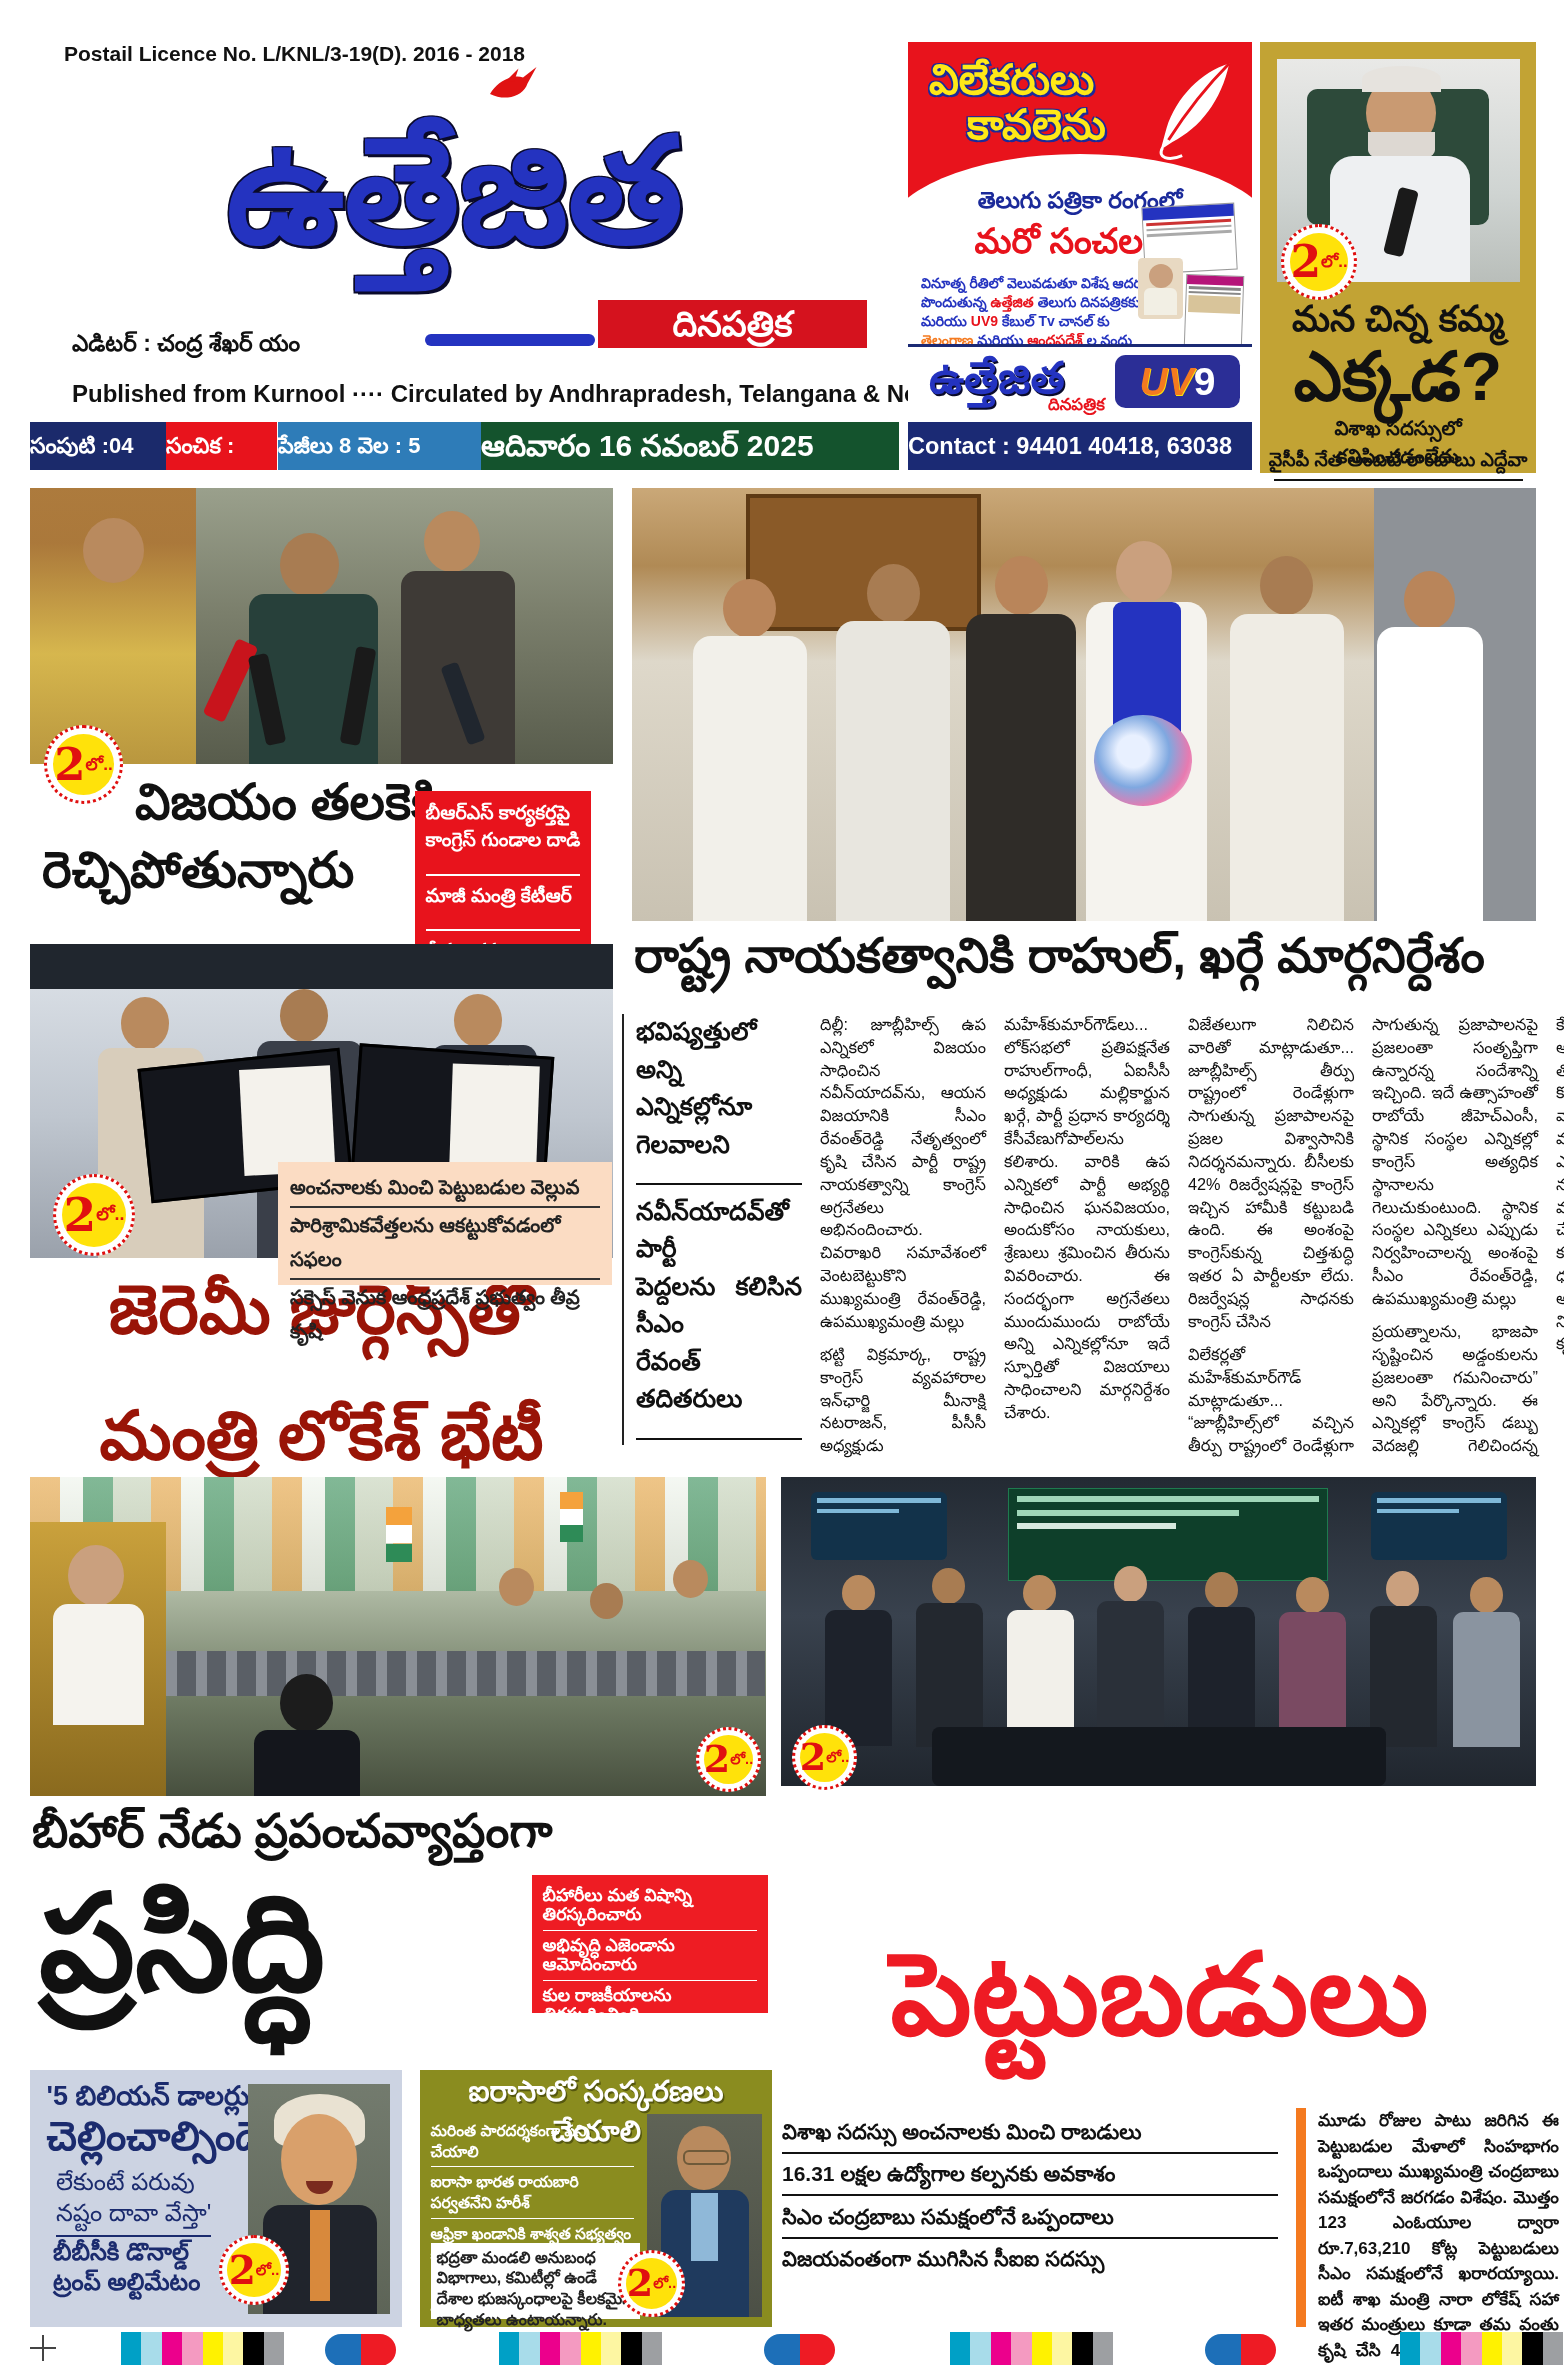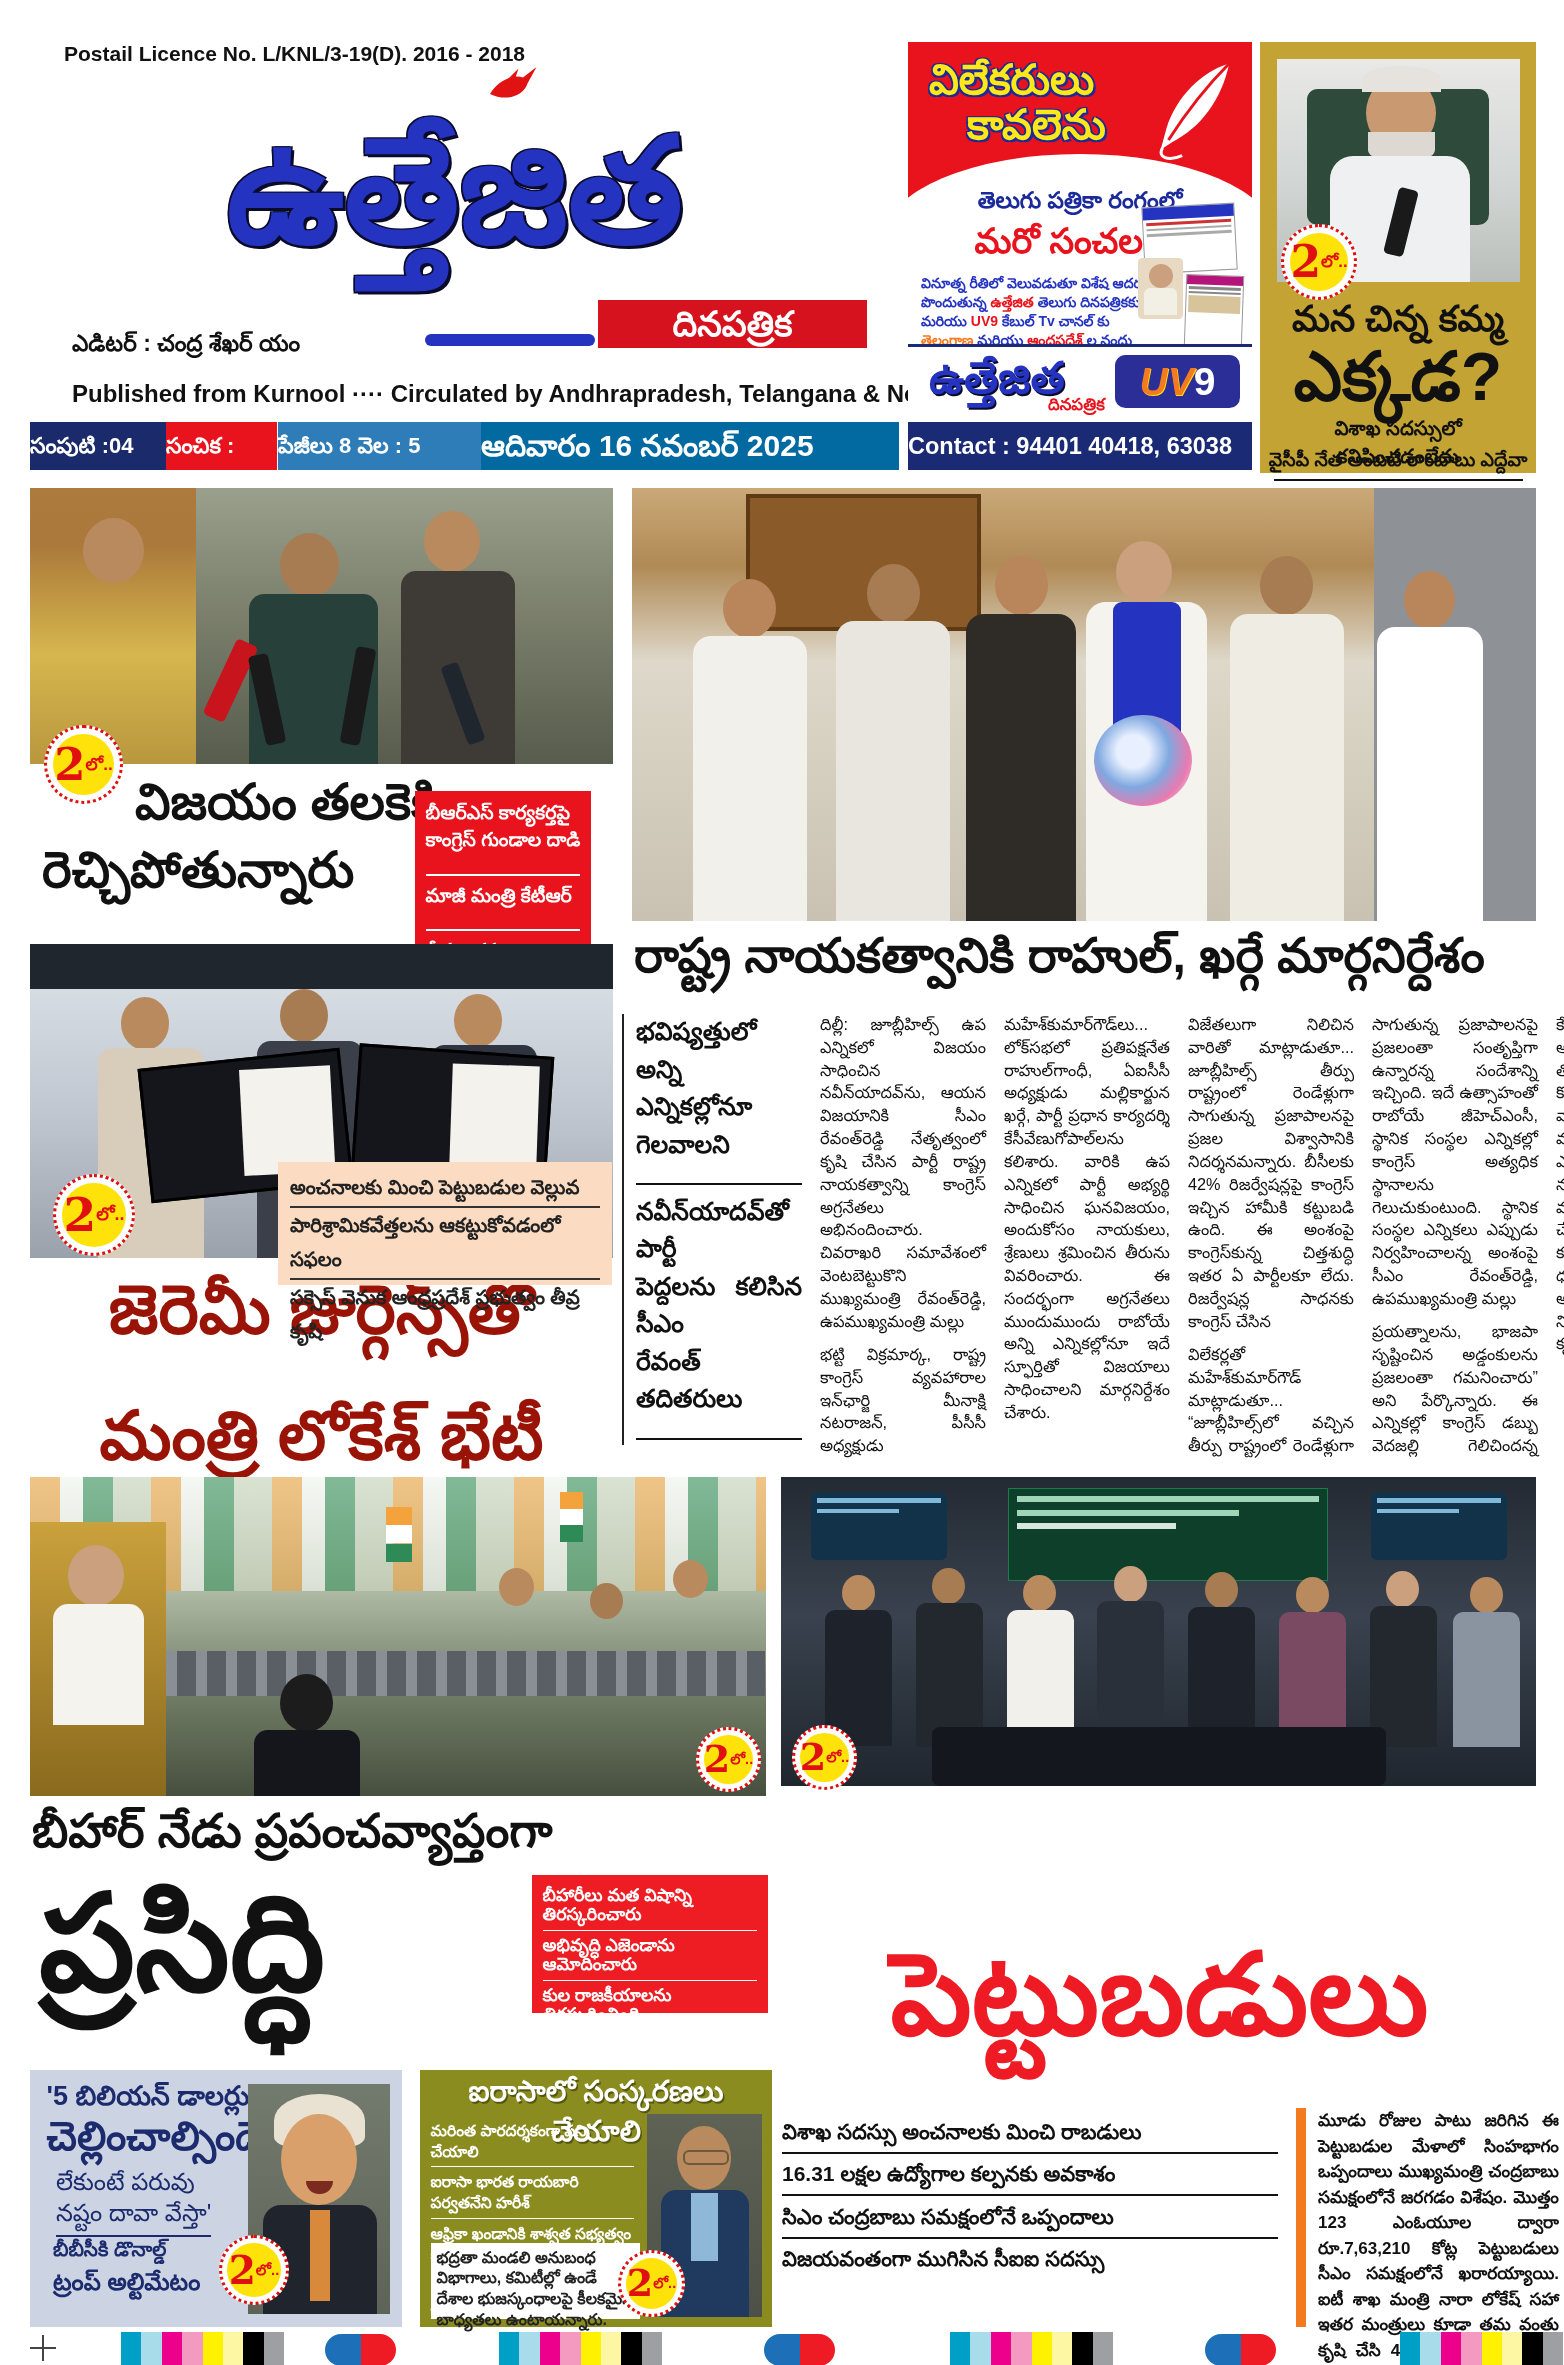--- a/index.html
+++ b/index.html
@@ -53,21 +53,21 @@
   </svg>
 
   <div class="abs b" style="left:72px;top:330px;font-size:23px;">ఎడిటర్ : చంద్ర శేఖర్ యం</div>
   <div class="abs" style="left:425px;top:334px;width:170px;height:12px;background:#2433c0;border-radius:6px;"></div>
   <div class="abs b ctr white" style="left:598px;top:300px;width:269px;height:48px;line-height:48px;background:#d5121e;font-size:35px;">దినపత్రిక</div>
   <div class="abs b" style="left:72px;top:380px;font-size:24px;">Published from Kurnool ···· Circulated by Andhrapradesh, Telangana &amp; New Delhi</div>
 
   <div class="seg" style="left:30px;width:136px;background:#1b2a6b;font-size:22px;">సంపుటి :04</div>
   <div class="seg" style="left:166px;width:111px;background:#e8131c;font-size:22px;">సంచిక : 135</div>
   <div class="seg" style="left:278px;width:203px;background:#2e7cb8;font-size:22px;">పేజీలు 8  వెల : 5</div>
-  <div class="seg" style="left:481px;width:418px;background:#0369a1;font-size:30px;">ఆదివారం 16 నవంబర్ 2025</div>
+  <div class="seg" style="left:481px;width:418px;background:#14532d;font-size:30px;">ఆదివారం 16 నవంబర్ 2025</div>
   <div class="seg" style="left:908px;width:344px;background:#1b2a74;font-size:23.5px;">Contact : 94401 40418, 63038 17489</div>
 
   <div class="abs" style="left:908px;top:42px;width:344px;height:378px;background:#e8131c;overflow:hidden;">
     <div class="abs b" style="left:21px;top:13.6px;font-size:42px;color:#ffe817;text-shadow:2.3px 2.3px 0 #1b2a9a,-1.5px -1.5px 0 #1b2a9a,1.5px -1.5px 0 #1b2a9a,-1.5px 1.5px 0 #1b2a9a;">విలేకరులు</div>
     <div class="abs b" style="left:59px;top:59px;font-size:42px;color:#ffe817;text-shadow:2.3px 2.3px 0 #1b2a9a,-1.5px -1.5px 0 #1b2a9a,1.5px -1.5px 0 #1b2a9a,-1.5px 1.5px 0 #1b2a9a;">కావలెను</div>
     <svg class="abs" style="right:10.6px;top:16.6px;" width="98" height="114" viewBox="0 0 100 115">
       <path d="M88 4 C60 12 34 38 24 70 L18 92 L30 84 C58 70 80 42 88 4 Z" fill="#ffffff"></path>
       <path d="M88 4 C62 30 44 54 26 82" stroke="#e8131c" stroke-width="3" fill="none"></path>
       <path d="M20 90 C14 100 26 104 40 98" stroke="#ffffff" stroke-width="3" fill="none"></path>
     </svg>
@@ -304,21 +304,21 @@
     <div class="uline" style="border-color:#111;padding:7.6px 0;">సిఎం చంద్రబాబు సమక్షంలోనే ఒప్పందాలు</div>
     <div style="padding:7.6px 0;">విజయవంతంగా ముగిసిన సీఐఐ సదస్సు</div>
   </div>
   <div class="abs b" style="left:1296px;top:2108px;width:263px;height:219px;border-left:10.6px solid #f47a20;padding-left:12px;font-size:17px;line-height:1.5;text-align:justify;color:#111;box-sizing:border-box;">మూడు రోజుల పాటు జరిగిన ఈ పెట్టుబడుల మేళాలో సింహభాగం ఒప్పందాలు ముఖ్యమంత్రి చంద్రబాబు సమక్షంలోనే జరగడం విశేషం. మొత్తం 123 ఎంఓయూల ద్వారా రూ.7,63,210 కోట్ల పెట్టుబడులు సీఎం సమక్షంలోనే ఖరారయ్యాయి. ఐటీ శాఖ మంత్రి నారా లోకేష్ సహా ఇతర మంత్రులు కూడా తమ వంతు కృషి చేసి 490 ఎంఓయూల ద్వారా రూ.5,62,506 కోట్ల పెట్టుబడులను సాధించారు.</div>
 
   <div class="abs" style="left:30px;top:2070px;width:372px;height:257px;background:#ccd3e2;">
     <div class="abs b" style="left:16.6px;top:10.6px;font-size:27px;color:#1b2b6e;">'5 బిలియన్ డాలర్లు</div>
     <div class="abs b" style="left:16.6px;top:44px;font-size:40px;color:#1b2b6e;">చెల్లించాల్సిందే</div>
     <div class="abs" style="left:26px;top:98px;font-size:24px;color:#1b2b6e;">లేకుంటే పరువు</div>
     <div class="abs uline" style="left:26px;top:129px;font-size:24px;color:#1b2b6e;border-color:#1b2b6e;padding-bottom:2.3px;">నష్టం దావా వేస్తా'</div>
-    <div class="abs b" style="left:23px;top:168px;font-size:20px;color:#1b2b6e;">బీబీసీకి డొనాల్డ్</div>
+    <div class="abs b" style="left:23px;top:168px;font-size:24px;color:#1b2b6e;">బీబీసీకి డొనాల్డ్</div>
     <div class="abs b" style="left:23px;top:198px;font-size:24px;color:#1b2b6e;">ట్రంప్ అల్టిమేటం</div>
     <div class="photo" style="left:218px;top:13.6px;width:142px;height:230px;background:linear-gradient(180deg,#737b6e 0%,#5d6457 100%);">
       <div class="abs" style="left:26px;top:10.6px;width:91px;height:53px;background:#e9e2d2;border-radius:50% 50% 20% 20%;"></div>
       <div class="head" style="left:33px;top:30px;width:76px;height:91px;background:#d9a06b;"></div>
       <div class="abs" style="left:58px;top:97px;width:27px;height:13.6px;background:#7a2a1e;border-radius:0 0 13.6px 13.6px;"></div>
       <div class="abs" style="left:15px;top:121px;width:114px;height:109px;background:#20242c;border-radius:18px 18px 0 0;"></div>
       <div class="abs" style="left:62px;top:126px;width:19.7px;height:91px;background:#d8893c;"></div>
     </div>
     <div class="badge" style="left:189px;top:165px;width:70px;height:70px;font-size:39px;">
       <div class="badge-in">

